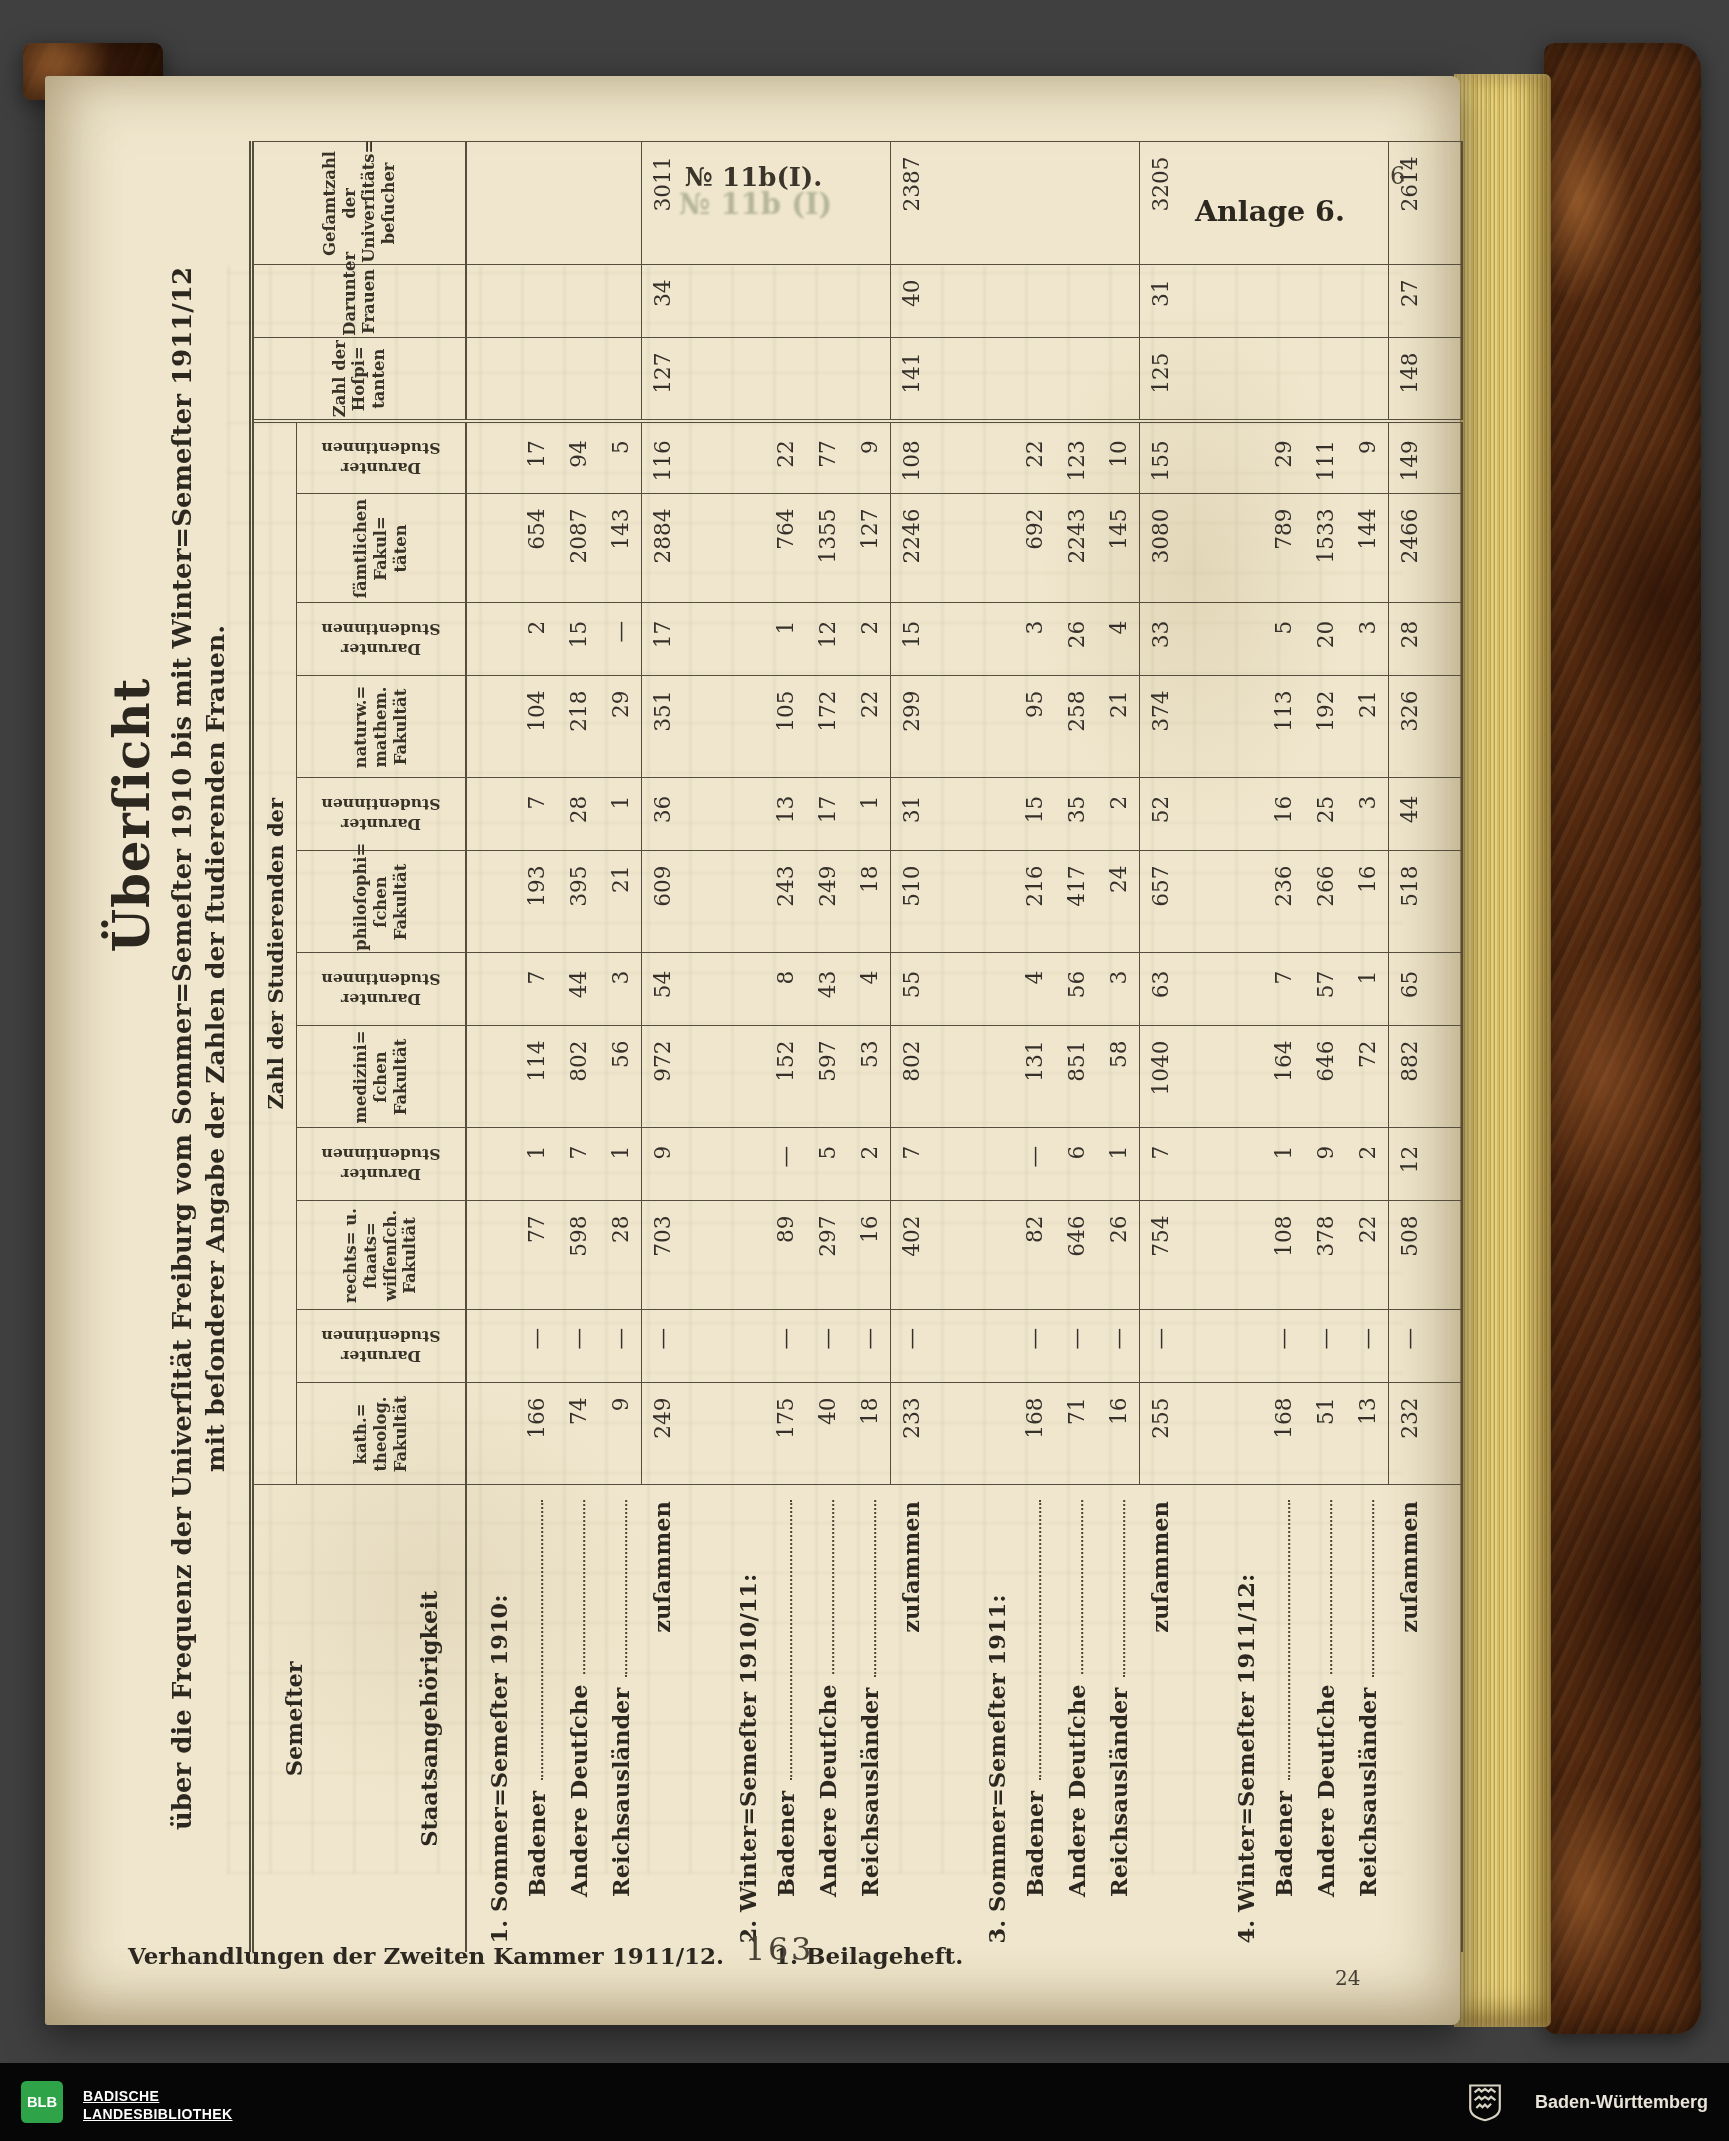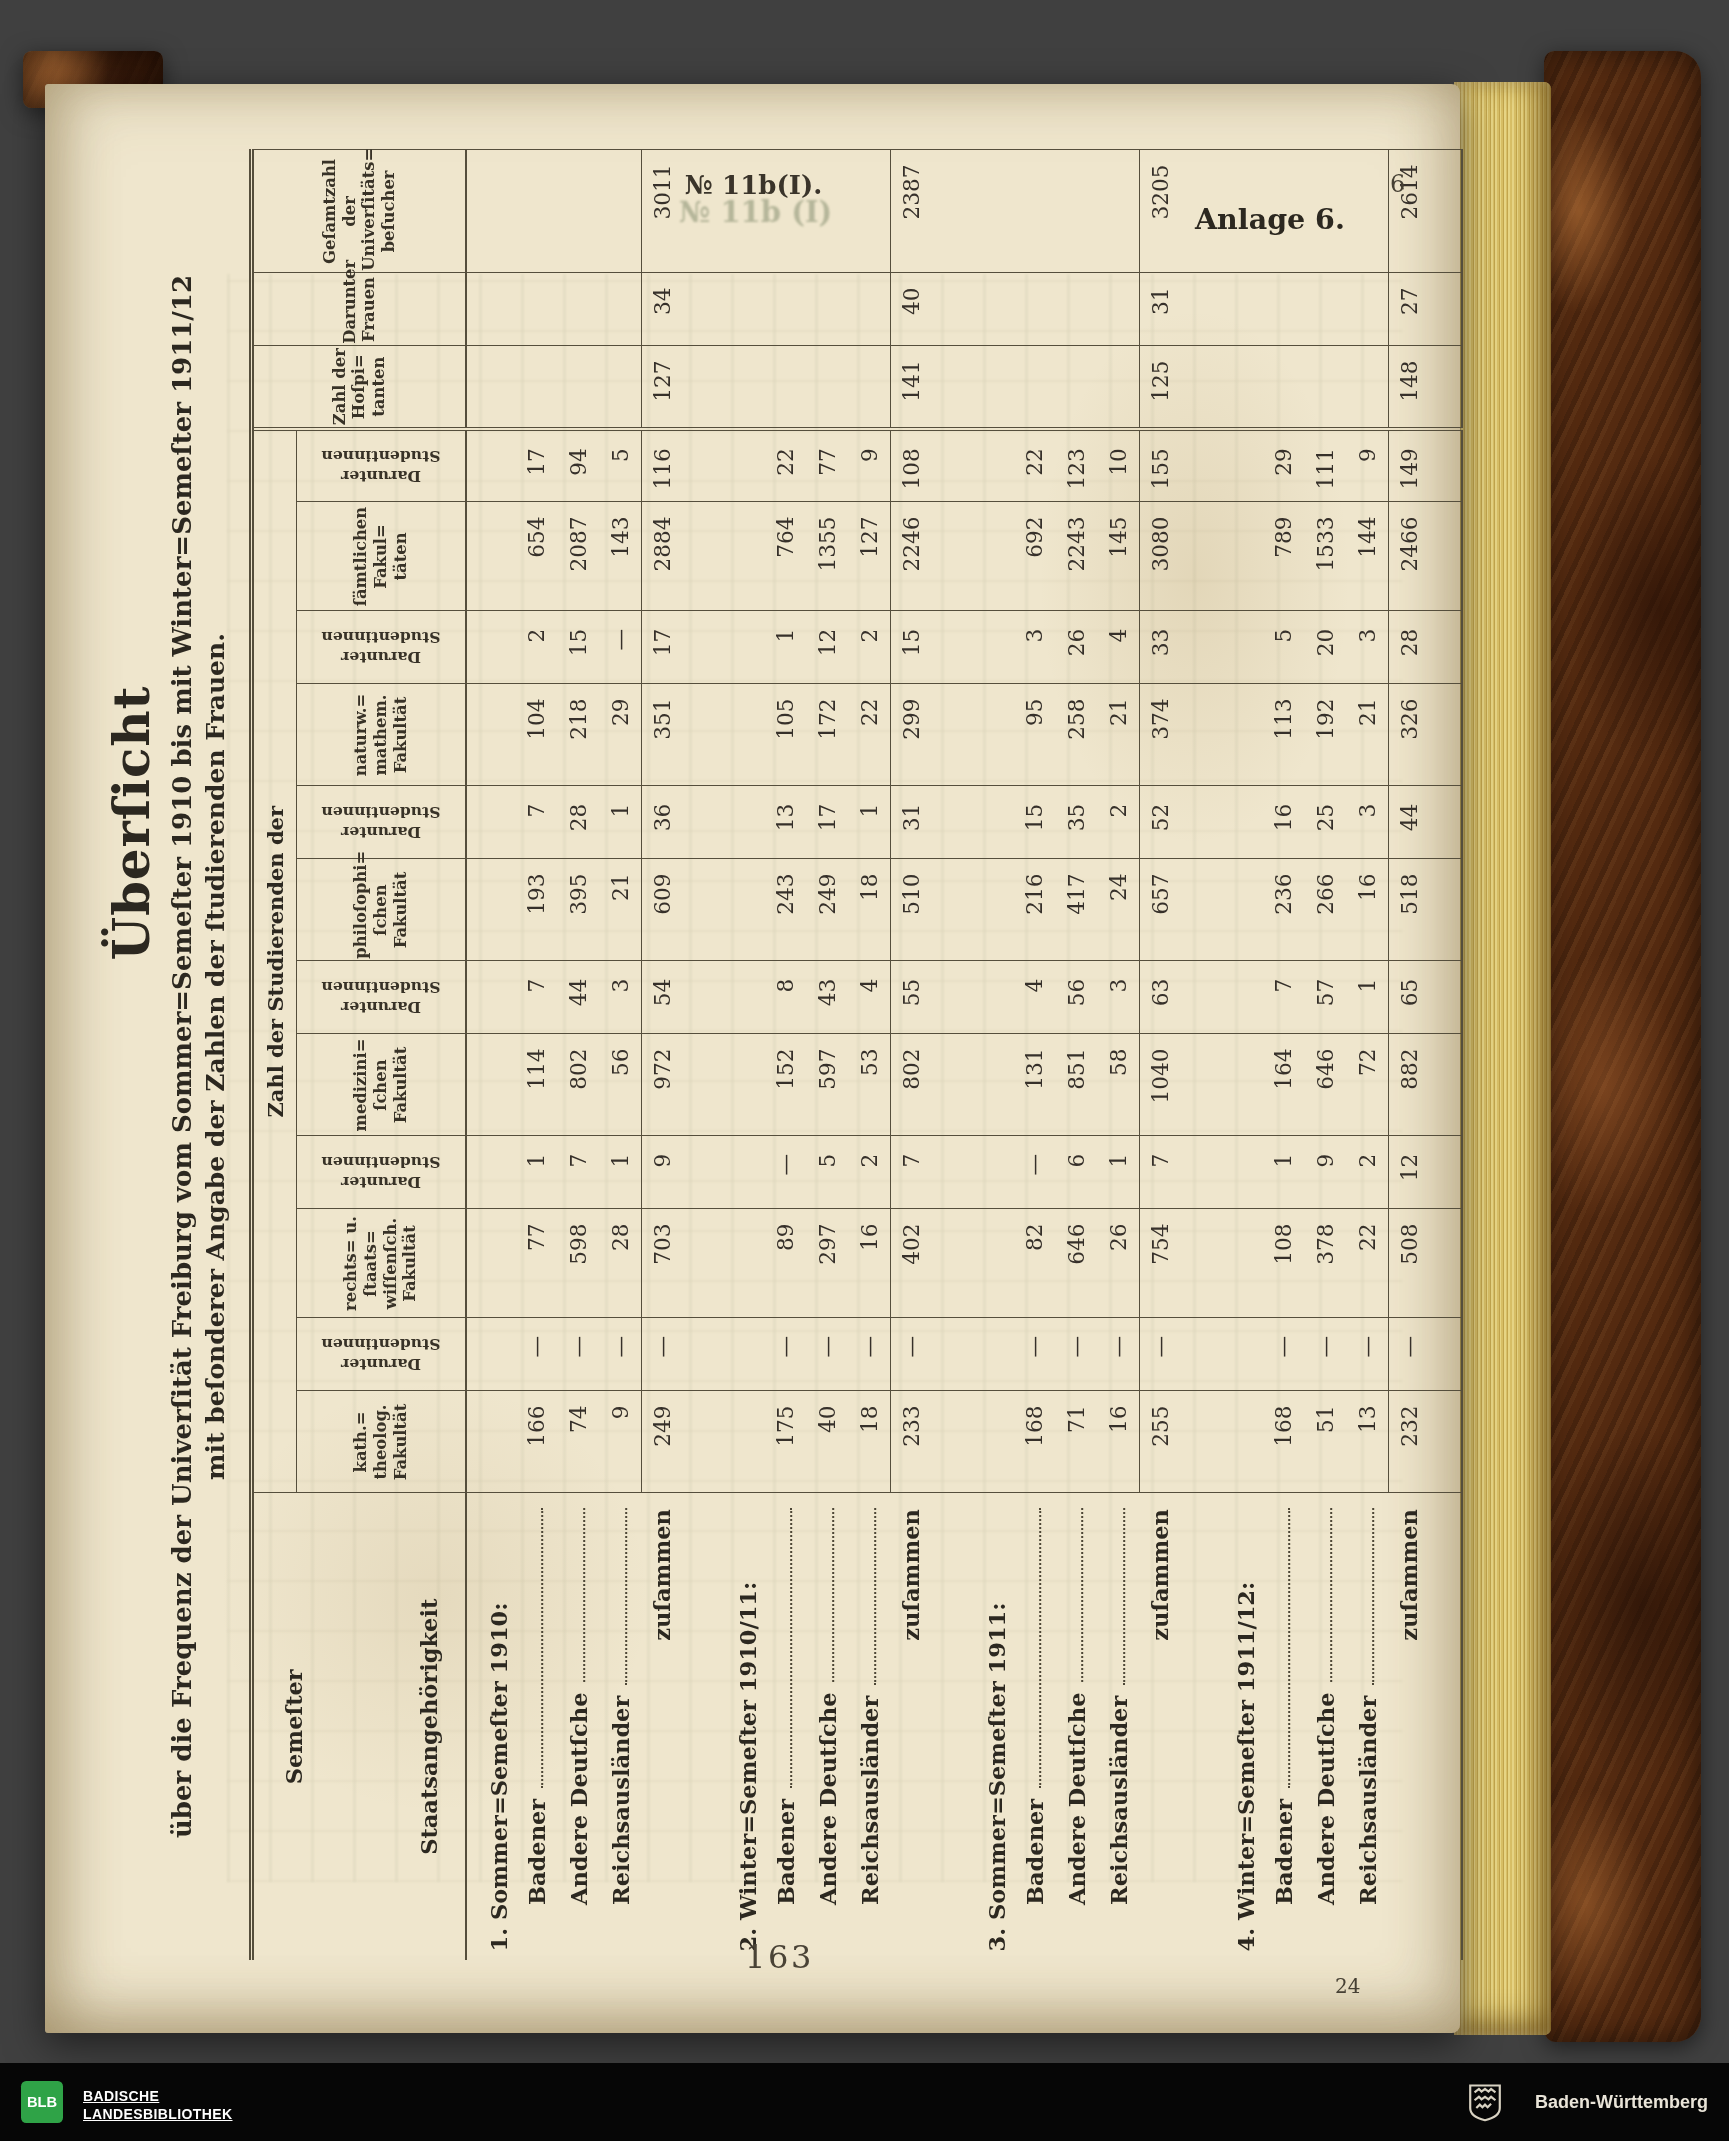--- a/index.html
+++ b/index.html
@@ -4,21 +4,21 @@
 <style>
   html,body { margin:0; padding:0; }
   body {
     width:1729px; height:2141px; position:relative; overflow:hidden;
     background:#404040;
     font-family:"DejaVu Serif","Liberation Serif",serif;
   }
   :root { --rule:#554e3c; --ink:#353026; --frak:#2c2820; }
 
   
-  .photo { position:absolute; left:0; top:8px; width:1729px; height:2063px; }
+  .photo { position:absolute; left:0; top:0; width:1729px; height:2063px; }
 
   .leather { background-color:#542a10;
     background-image:
       radial-gradient(78px 147px at 22% 8%,  rgba(196,124,62,.55), transparent 70%),
       radial-gradient(130px 225px at 72% 28%, rgba(38,15,5,.65),   transparent 70%),
       radial-gradient(112px 190px at 38% 52%, rgba(176,104,52,.40), transparent 70%),
       radial-gradient(147px 259px at 62% 78%, rgba(30,12,4,.60),   transparent 70%),
       radial-gradient(95px 164px at 26% 93%, rgba(190,118,58,.45), transparent 70%),
       repeating-linear-gradient(115deg, rgba(0,0,0,.14) 0 5.2px, rgba(255,200,130,.05) 5.2px 9.5px, transparent 9.5px 17.3px);
     box-shadow: inset 0 0 35px rgba(0,0,0,.55), 0 5.2px 22.5px rgba(0,0,0,.5);
@@ -636,20 +636,24 @@
               <td class="num total-val">2466</td>
               <td class="num dar total-val">149</td>
               <td class="num hosp total-val">148</td>
               <td class="num frauen total-val">27</td>
               <td class="num gesamt total-val">2614</td>
             </tr>
           </tbody>
       </table>
     </div>
 
+    <div class="ftr-cite frak">
+      <span>Verhandlungen der Zweiten Kammer 1911/12.</span>
+      <span>1. Beilageheft.</span>
+    </div>
     <div class="ftr-page">163</div>
     <div class="ftr-sig">24</div>
   </div>
 </div>
 
 <div class="footer-bar">
   <div class="blb">
     <div class="blb-square">BLB</div>
     <div class="blb-text">
       <div>BADISCHE</div>

